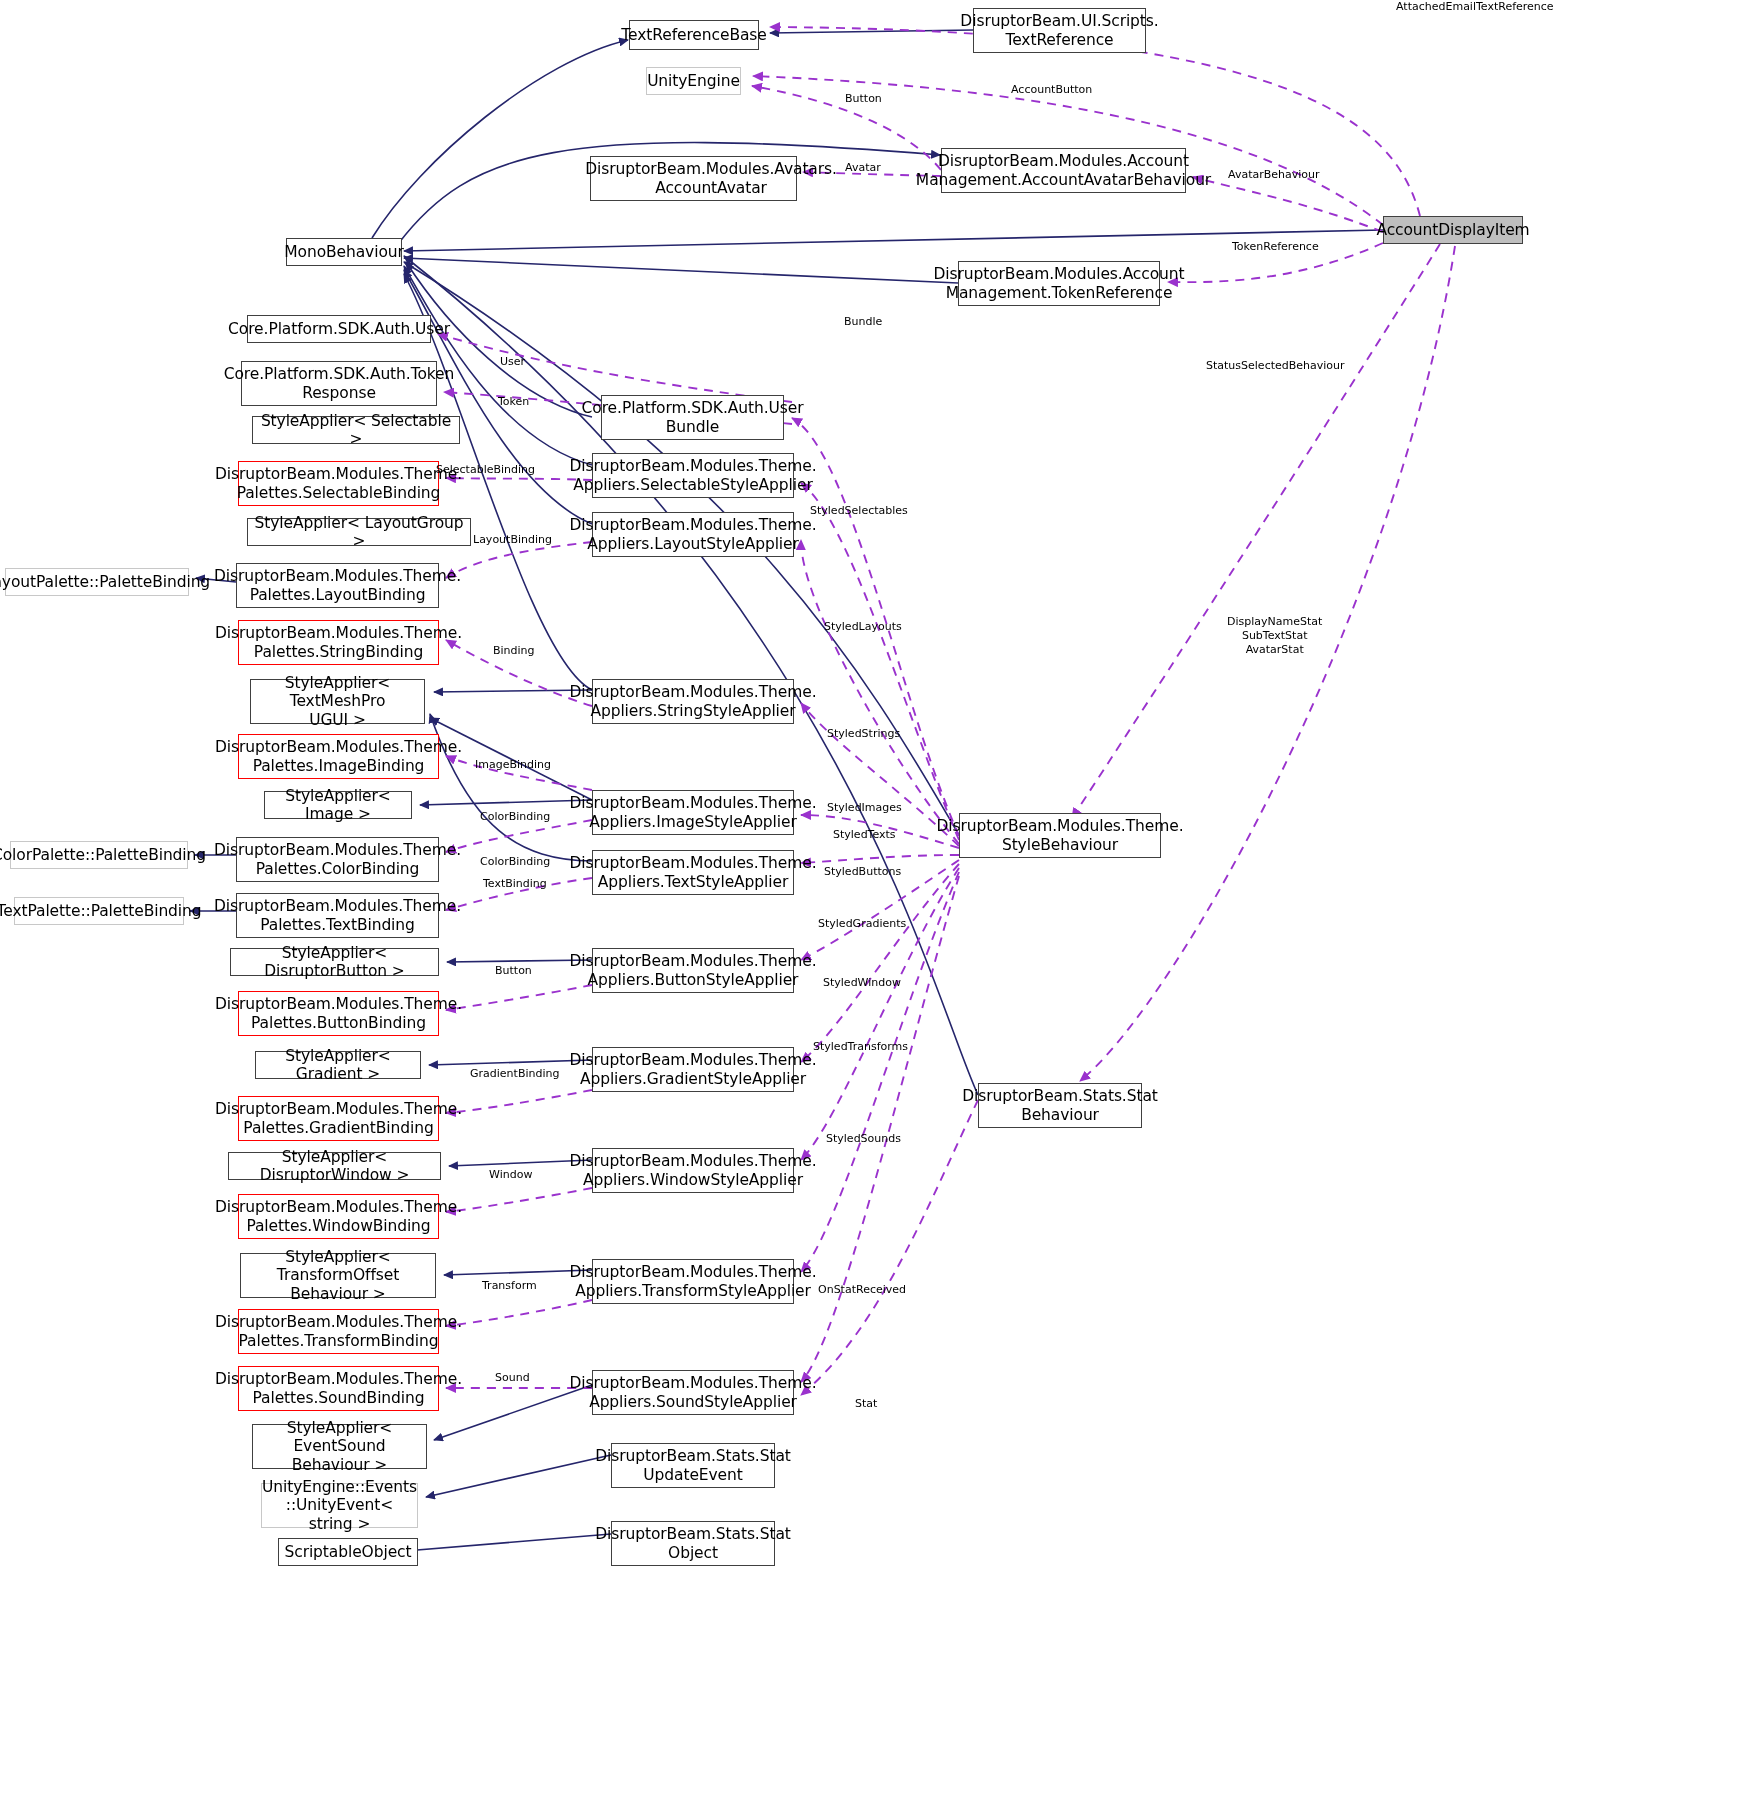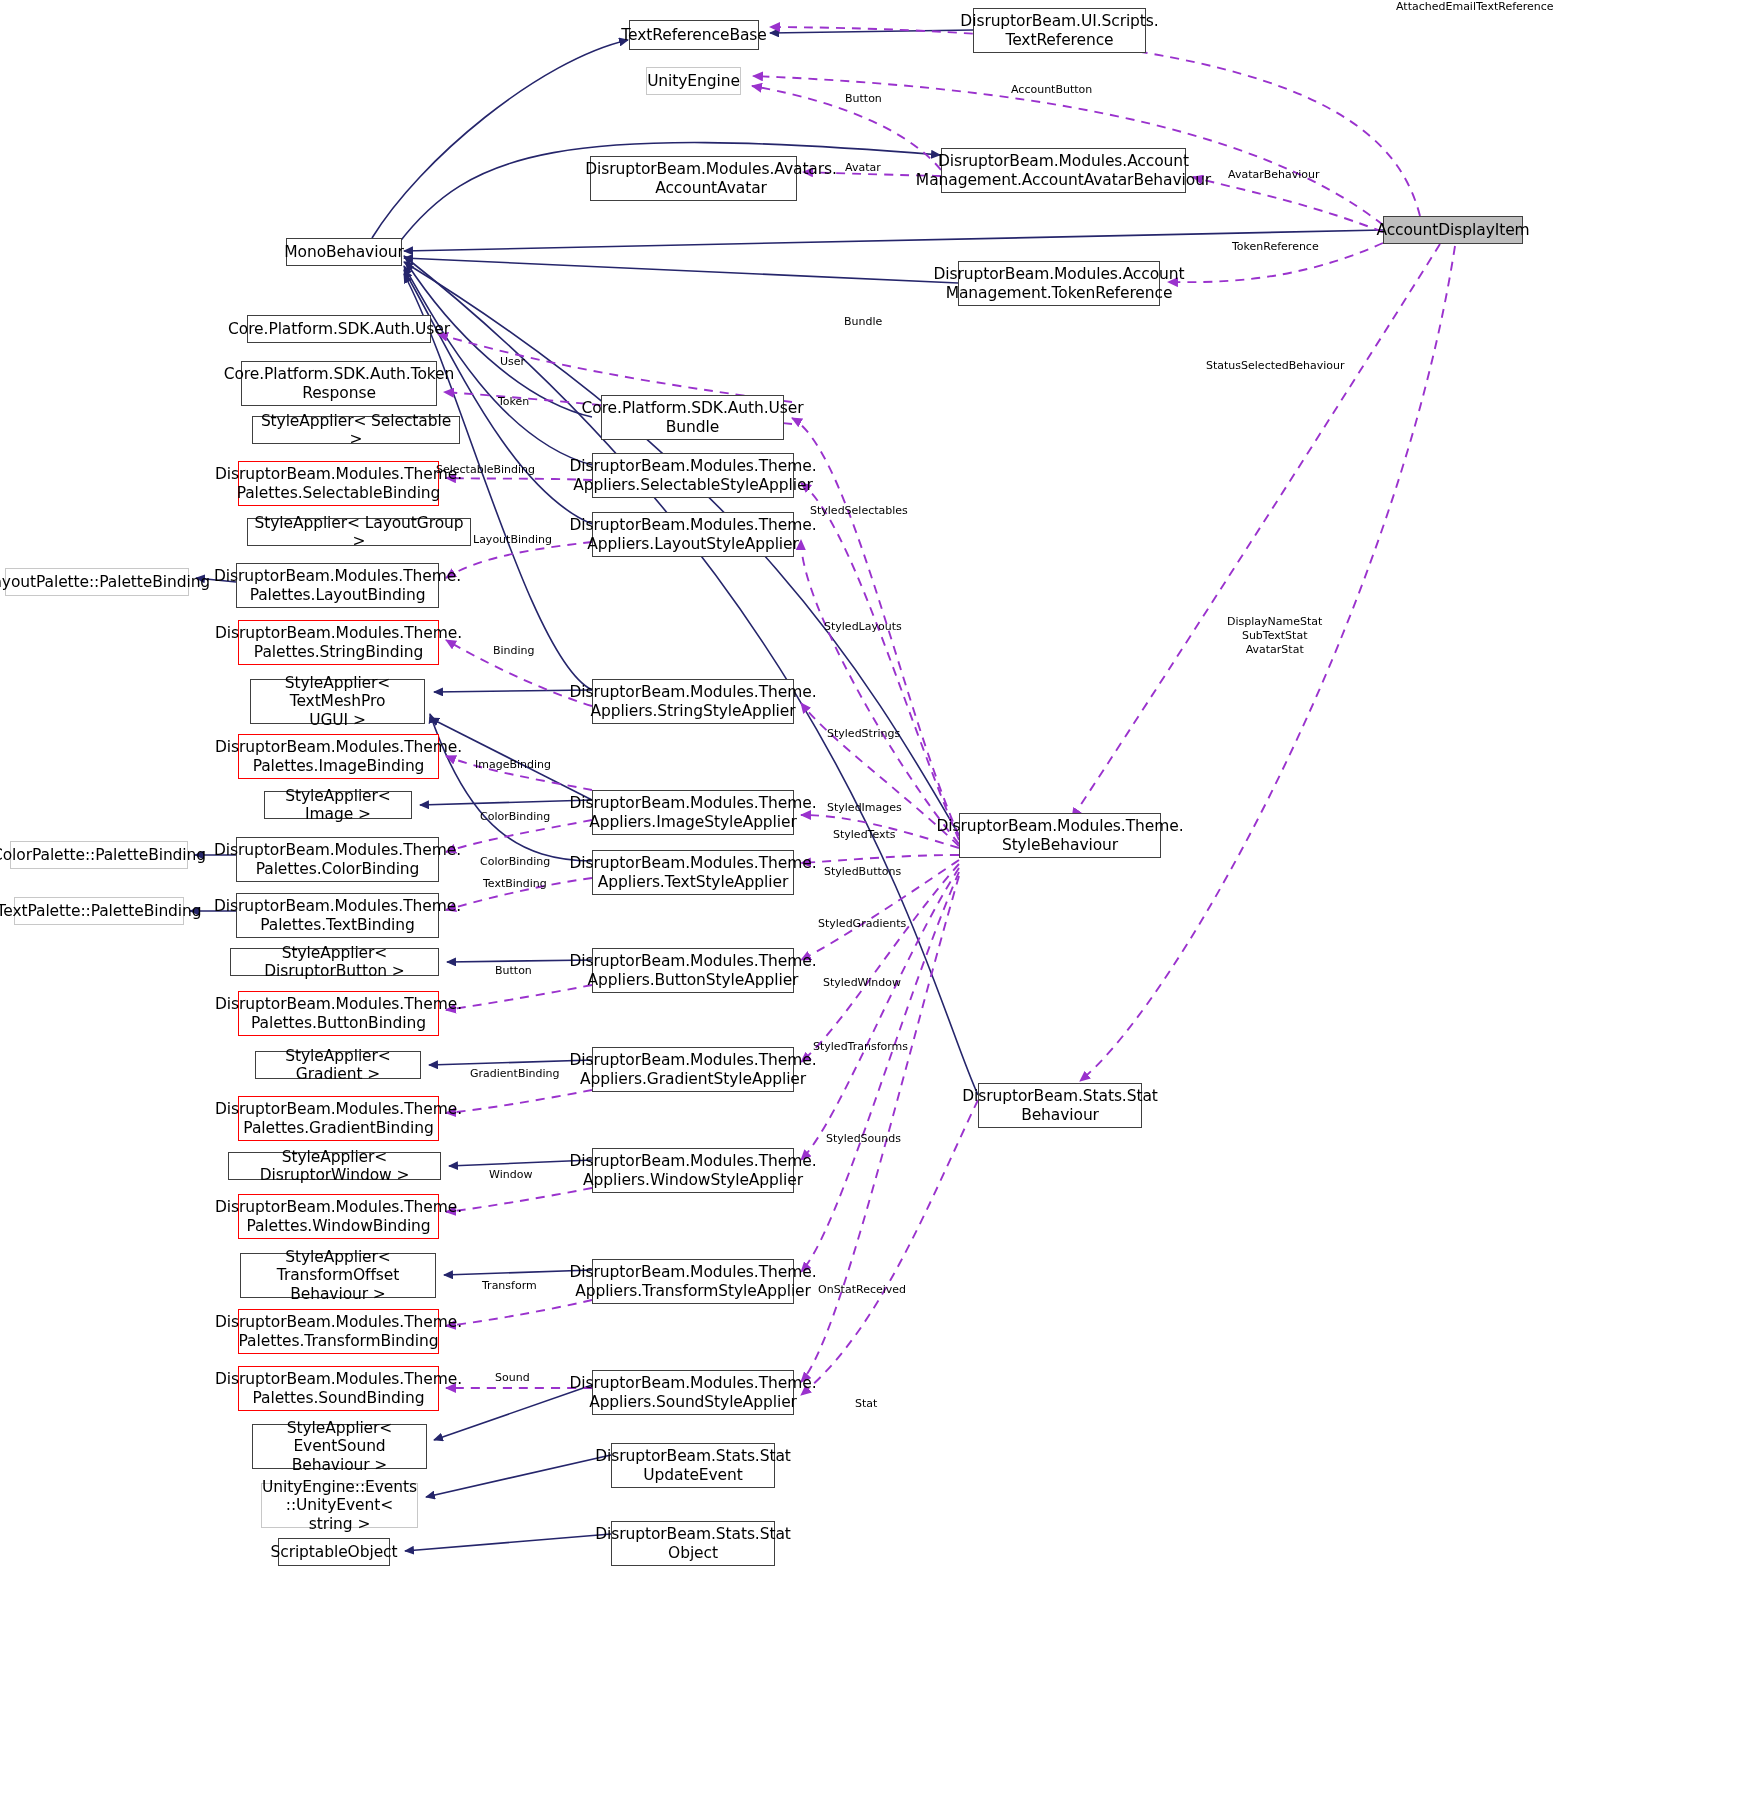--- a/index.html
+++ b/index.html
@@ -188,21 +188,21 @@
     <div class="node" style="left: 592px; top: 1370px; width: 202px; height: 45px;">DisruptorBeam.Modules.Theme.
 Appliers.SoundStyleApplier</div>
     <div class="node" style="left: 252px; top: 1424px; width: 175px; height: 45px;">StyleApplier&lt; EventSound
 Behaviour &gt;</div>
     <div class="node" style="left: 611px; top: 1443px; width: 164px; height: 45px;">DisruptorBeam.Stats.Stat
 UpdateEvent</div>
     <div class="node gray" style="left: 261px; top: 1483px; width: 157px; height: 45px;">UnityEngine::Events
 ::UnityEvent&lt; string &gt;</div>
     <div class="node" style="left: 611px; top: 1521px; width: 164px; height: 45px;">DisruptorBeam.Stats.Stat
 Object</div>
-    <div class="node" style="left: 278px; top: 1538px; width: 112px; height: 28px;">ScriptableObject</div>
+    <div class="node" style="left: 278px; top: 1538px; width: 140px; height: 28px;">ScriptableObject</div>
     <div class="node" style="left: 959px; top: 813px; width: 202px; height: 45px;">DisruptorBeam.Modules.Theme.
 StyleBehaviour</div>
     <div class="node" style="left: 978px; top: 1083px; width: 164px; height: 45px;">DisruptorBeam.Stats.Stat
 Behaviour</div>
     <div class="elabel" style="left: 1396px; top: 0px;">AttachedEmailTextReference</div>
     <div class="elabel" style="left: 1011px; top: 83px;">AccountButton</div>
     <div class="elabel" style="left: 845px; top: 92px;">Button</div>
     <div class="elabel" style="left: 1228px; top: 168px;">AvatarBehaviour</div>
     <div class="elabel" style="left: 845px; top: 161px;">Avatar</div>
     <div class="elabel" style="left: 1232px; top: 240px;">TokenReference</div>

